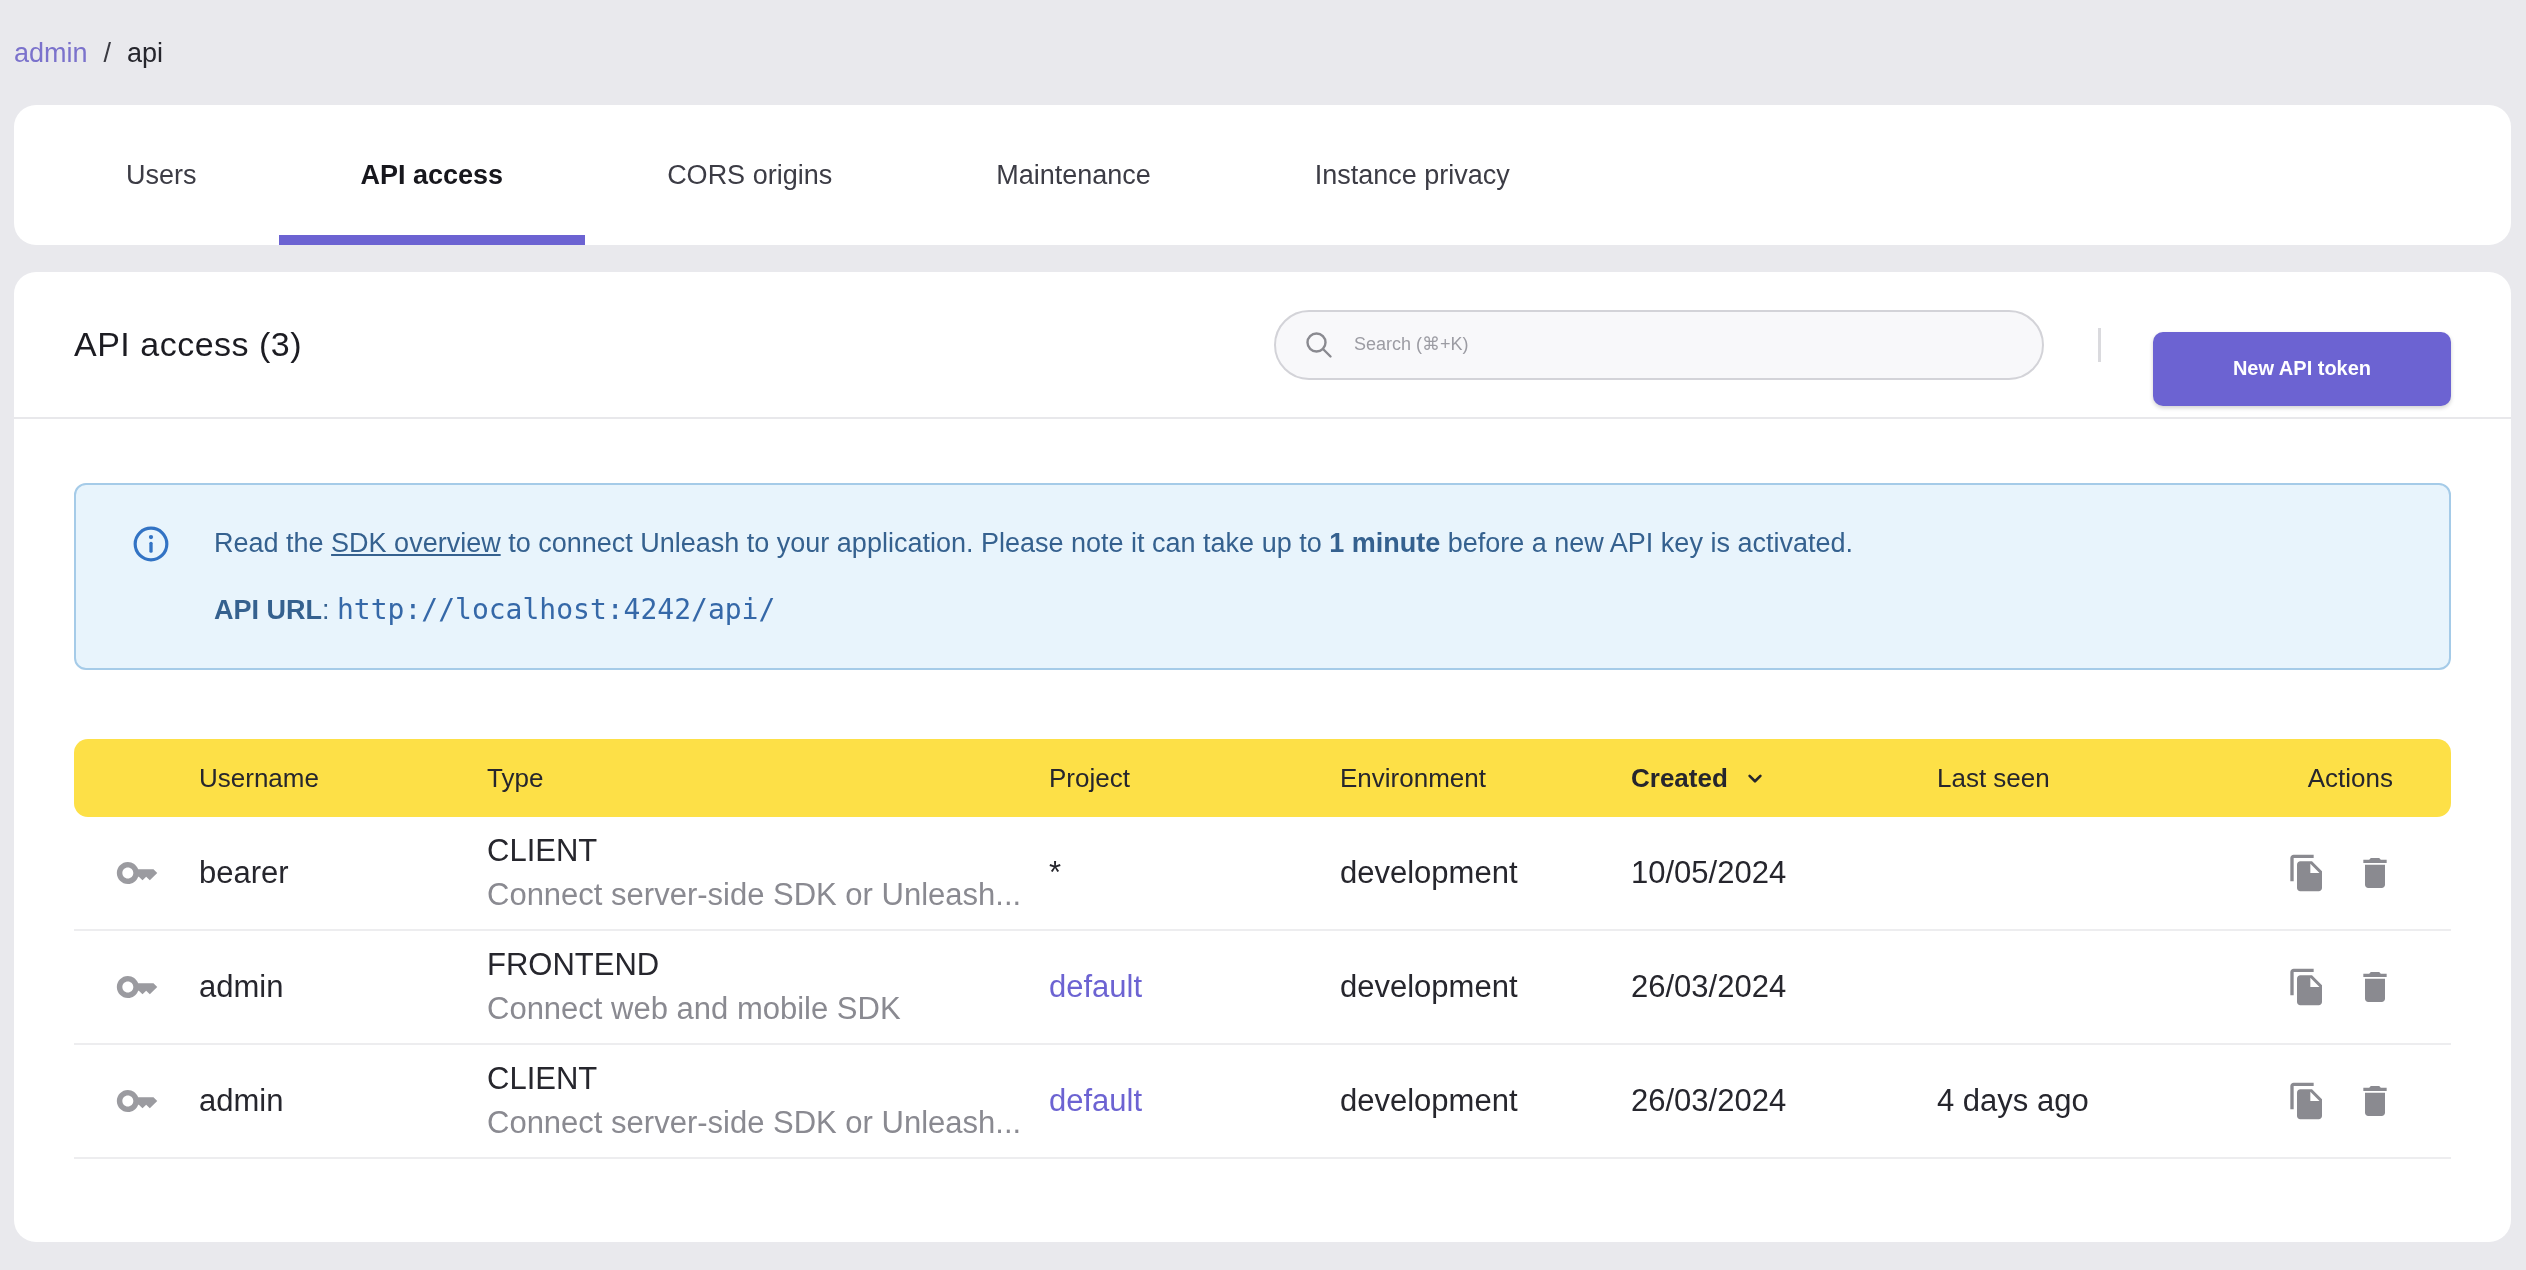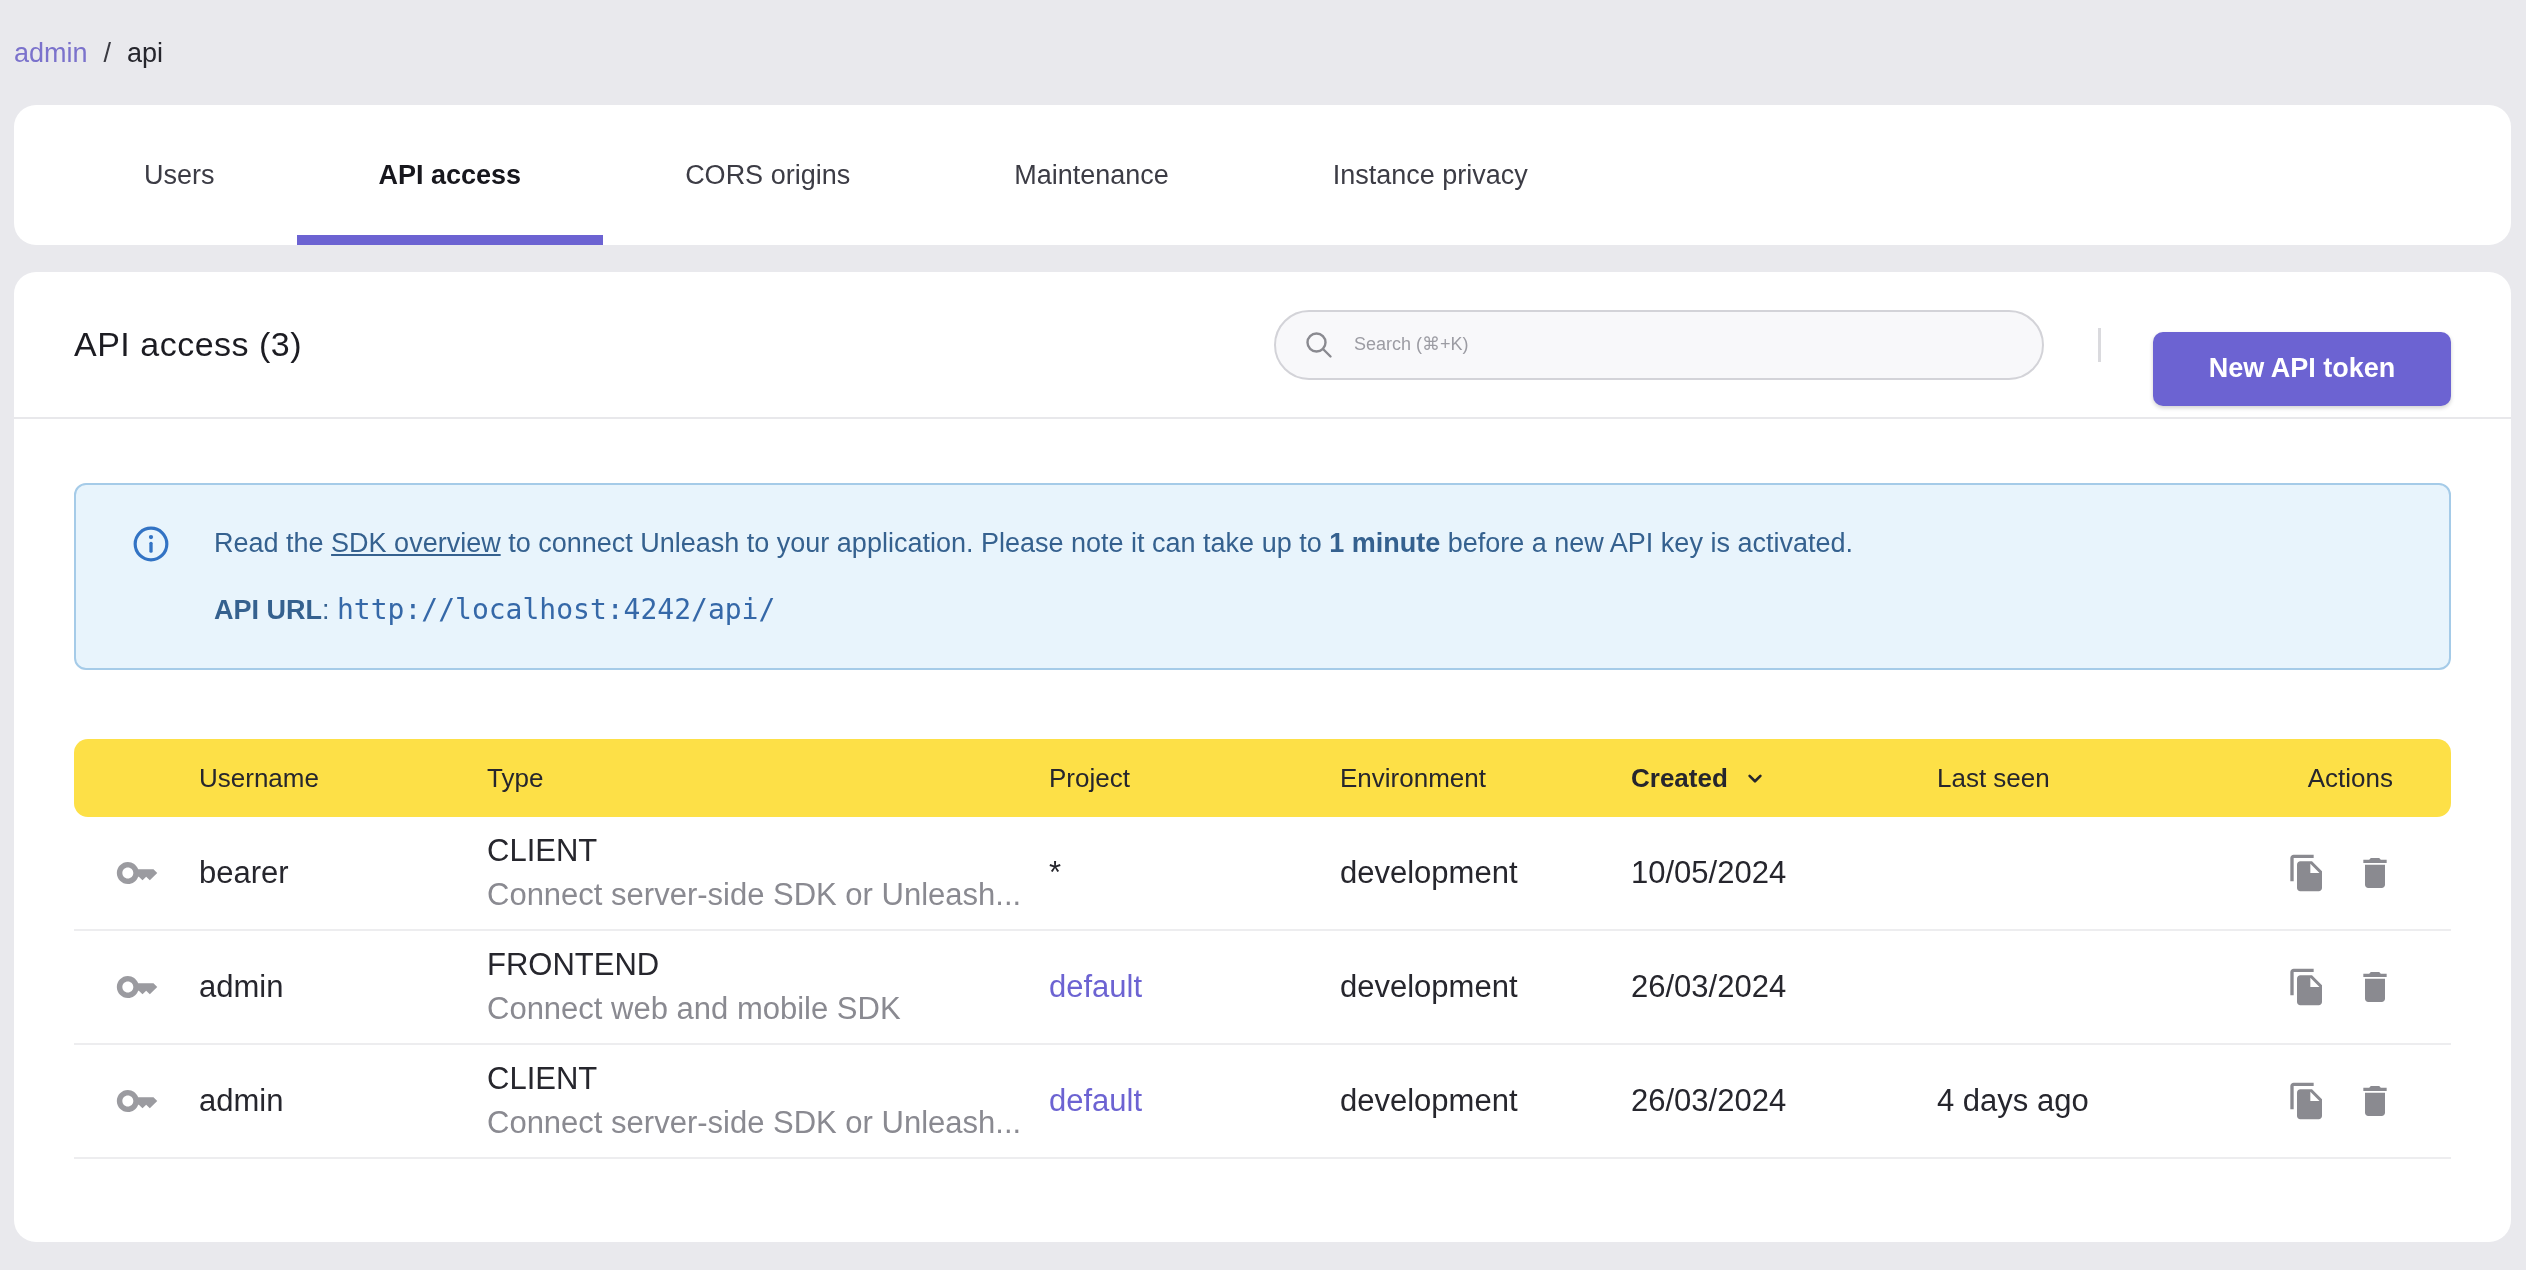--- a/index.html
+++ b/index.html
@@ -21,21 +21,21 @@
   .breadcrumb .crumb-sep { color: #3A3A42; }
   .breadcrumb .crumb-current { color: #26262D; }
 
   
   .tabs-card {
     position: absolute; top: 105px; left: 14px;
     width: 2497px; height: 140px;
     background: #FFFFFF; border-radius: 22px;
     overflow: hidden;
     display: flex; align-items: stretch;
-    padding-left: 48px;
+    padding-left: 30px;
   }
   .tab {
     position: relative;
     display: flex; align-items: center; justify-content: center;
     padding: 0 82px;
     font-size: 27px; color: #3C3C45;
     cursor: pointer; white-space: nowrap;
   }
   .tab.active { font-weight: bold; color: #17171D; }
   .tab.active .tab-indicator {
@@ -72,21 +72,21 @@
     font-family: "Liberation Sans", "DejaVu Sans", sans-serif;
   }
   .search-box input::placeholder { color: #9C9CA3; }
   .search-icon { flex: 0 0 auto; display: flex; color: #8A8A90; }
 
   .header-sep { width: 3px; height: 34px; background: #DADADE; margin: 0 52px 0 54px; }
 
   .new-token-btn {
     width: 298px; height: 74px;
     background: #6C63D2; border: none; border-radius: 10px;
-    color: #FFFFFF; font-size: 27px; font-weight: bold;
+    color: #FFFFFF; font-size: 20px; font-weight: bold;
     cursor: pointer; box-shadow: 0 2px 4px rgba(0,0,0,0.18);
     font-family: "Liberation Sans", "DejaVu Sans", sans-serif;
     margin-top: 48px;
   }
 
   
   .info-alert {
     margin: 64px 60px 0 60px;
     background: #E8F4FC;
     border: 2px solid #A5CBE8;

